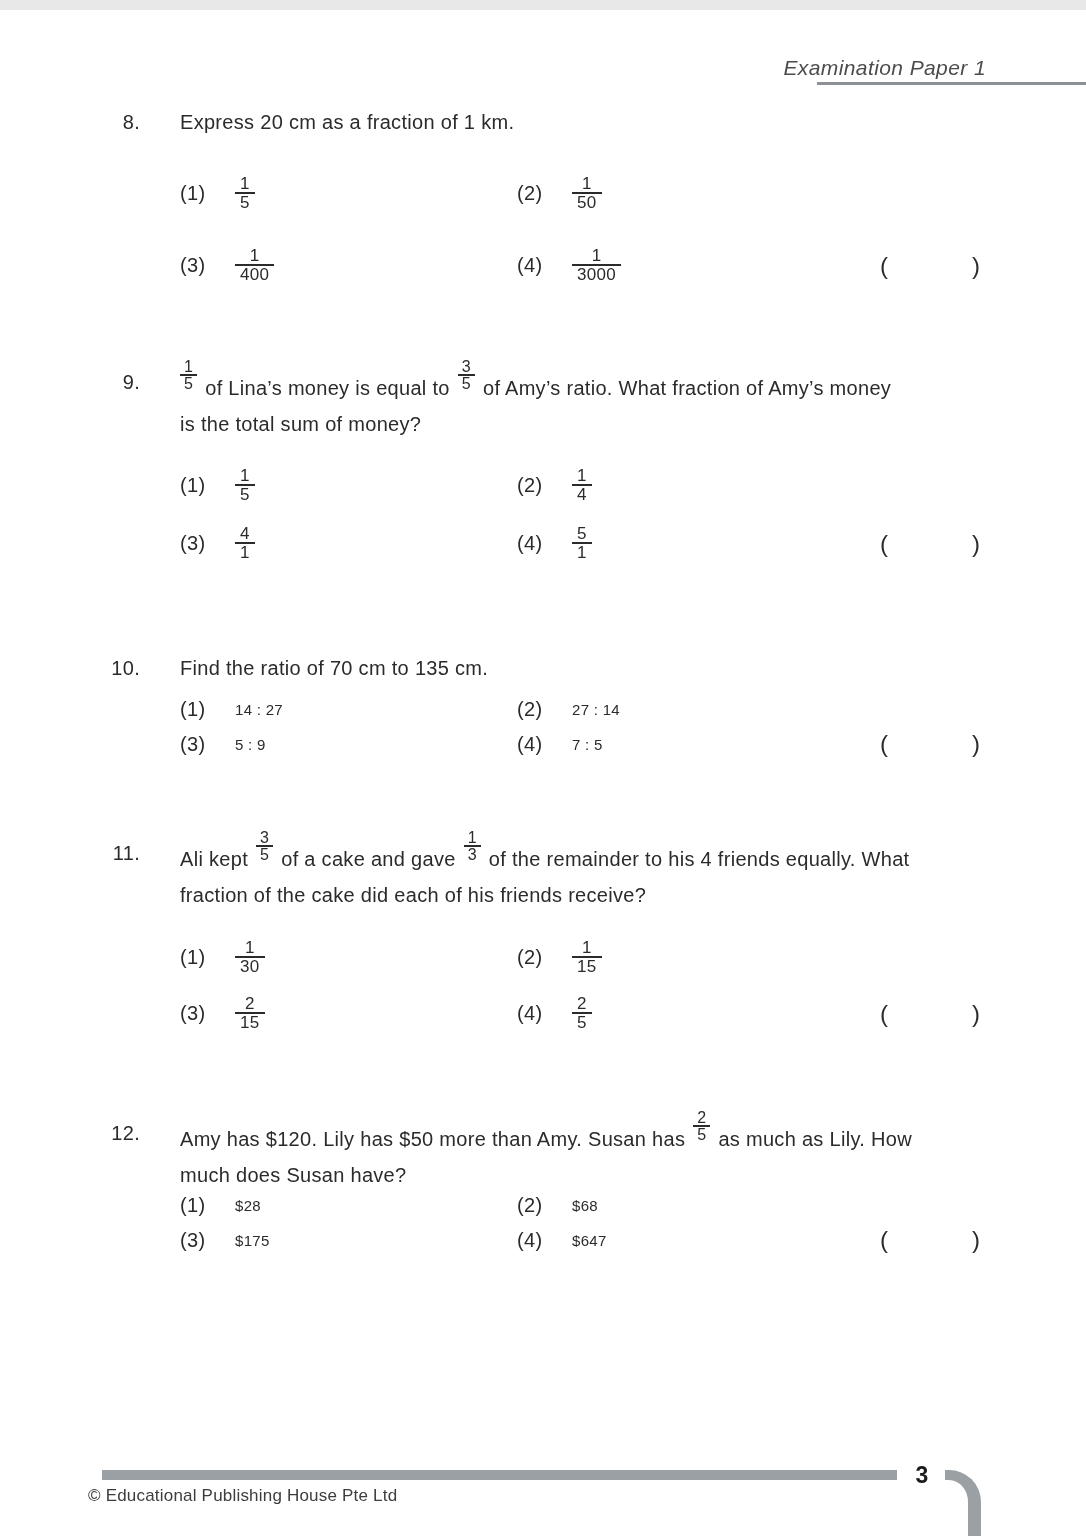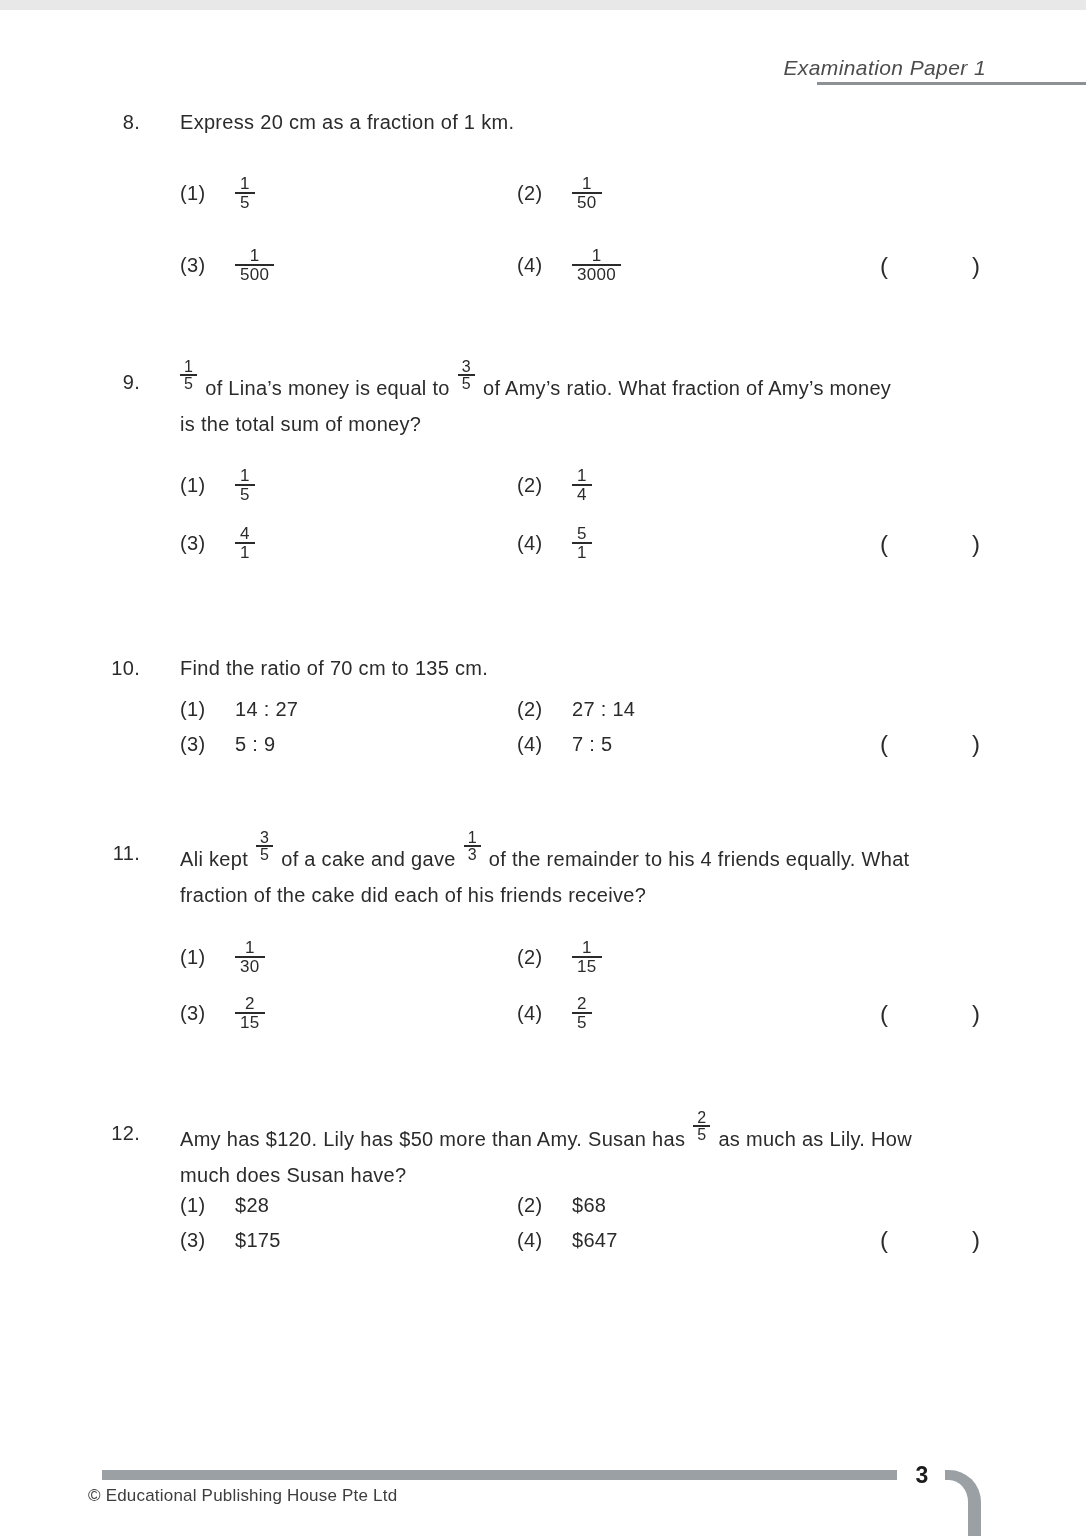--- a/index.html
+++ b/index.html
@@ -35,21 +35,21 @@
   .frac .den{ border-top:2px solid #2b2b2b; padding-top:1px; }
   .frac-inline{ position:relative; top:-9px; margin:0 8px; }
   .frac-inline .num,.frac-inline .den{ font-size:16px; line-height:15px; padding:0 4px; }
   .stem-line .frac-inline:first-child{ margin-left:0; }
 
   
   .opt-row{ display:flex; position:relative; }
   .opt{ display:flex; align-items:center; }
   .opt.c1{ width:337px; }
   .opt-label{ width:55px; font-size:20px; letter-spacing:0.3px; flex:0 0 auto; }
-  .opt-text{ font-size:20px; letter-spacing:0.3px; }
+  .opt-text{ font-size:15px; letter-spacing:0.3px; }
   .txt-row .opt-row{ height:24px; }
 
   .q8{ top:100px; } .q9{ top:354px; } .q10{ top:646px; }
   .q11{ top:825px; } .q12{ top:1105px; }
   .q8 .opts{ margin-top:42px; } .q8 .row-2{ margin-top:37px; }
   .q9 .opts{ margin-top:32px; } .q9 .row-2{ margin-top:23px; }
   .q10 .opts{ margin-top:17px; } .q10 .row-2{ margin-top:11px; }
   .q11 .opts{ margin-top:33px; } .q11 .row-2{ margin-top:21px; }
   .q12 .opts{ margin-top:6px; }  .q12 .row-2{ margin-top:11px; }
 
@@ -100,21 +100,21 @@
               <span class="num">1</span>
               <span class="den">50</span>
             </span>
           </div>
         </div>
         <div class="opt-row row-2">
           <div class="opt c1">
             <span class="opt-label">(3)</span>
             <span class="frac">
               <span class="num">1</span>
-              <span class="den">500</span>
+              <span class="den">400</span>
             </span>
           </div>
           <div class="opt c2">
             <span class="opt-label">(4)</span>
             <span class="frac">
               <span class="num">1</span>
               <span class="den">3000</span>
             </span>
           </div>
           <div class="answer">

